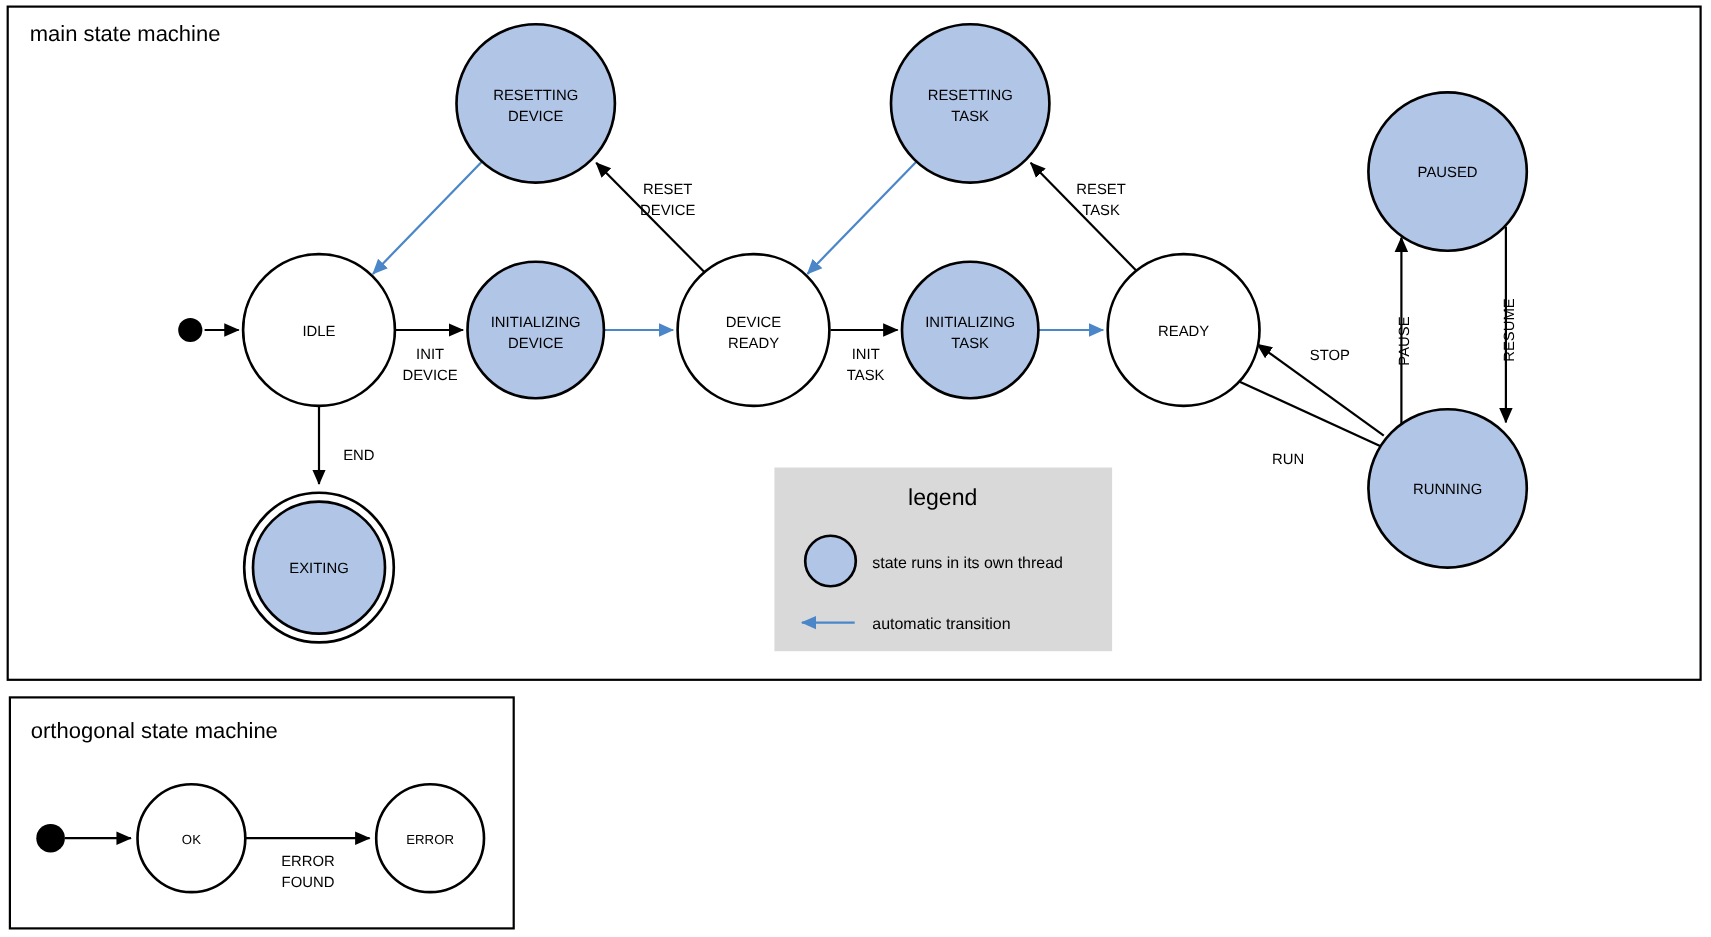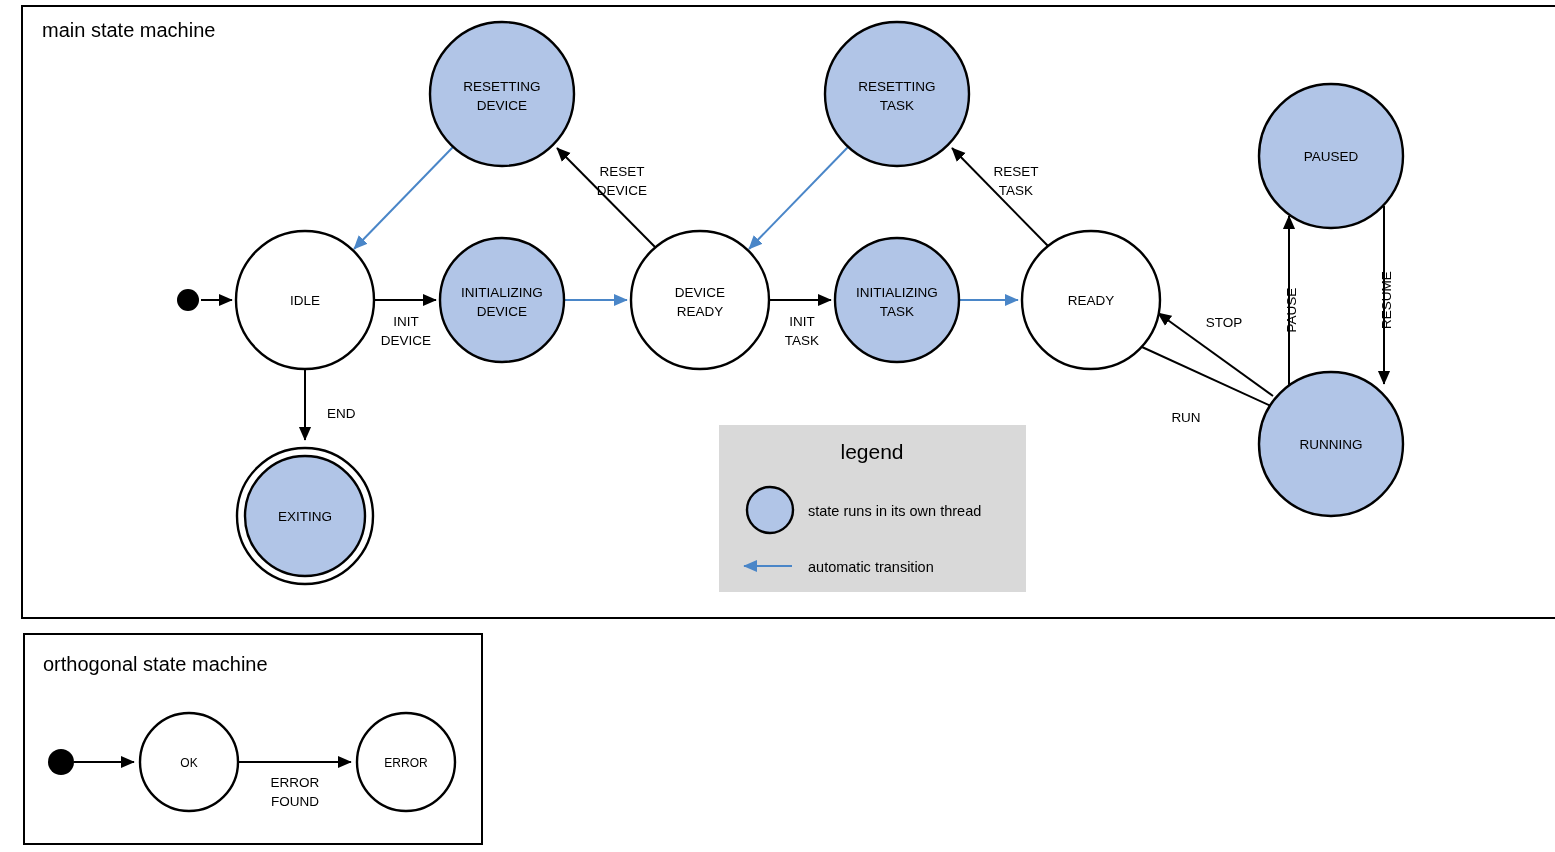--- a/index.html
+++ b/index.html
@@ -1,18 +1,18 @@
 <!DOCTYPE html>
 <html><head>
 <meta charset="utf-8">
 <style>
   html,body{margin:0;padding:0;background:#ffffff;}
   body{width:1555px;height:852px;position:relative;
        font-family:"Liberation Sans","DejaVu Sans",sans-serif;}
-  #root{position:absolute;left:16px;top:0;width:1338px;height:852px;}
+  #root{position:absolute;left:1px;top:0;width:1338px;height:852px;}
   svg{display:block;}
   .frame{fill:#ffffff;stroke:#000000;stroke-width:2;}
   .state-circle{fill:#ffffff;stroke:#000000;stroke-width:2.4;}
   .state-circle.threaded{fill:#b1c5e7;}
   .final-outer{fill:#ffffff;stroke:#000000;stroke-width:2.4;}
   .init-dot{fill:#000000;stroke:none;}
   .edge{stroke:#000000;stroke-width:2;fill:none;}
   .edge-auto{stroke:#4a86c8;stroke-width:2;fill:none;}
   .frame-title{font-size:20px;fill:#000000;}
   .state-label{font-size:13.5px;fill:#000000;text-anchor:middle;}

